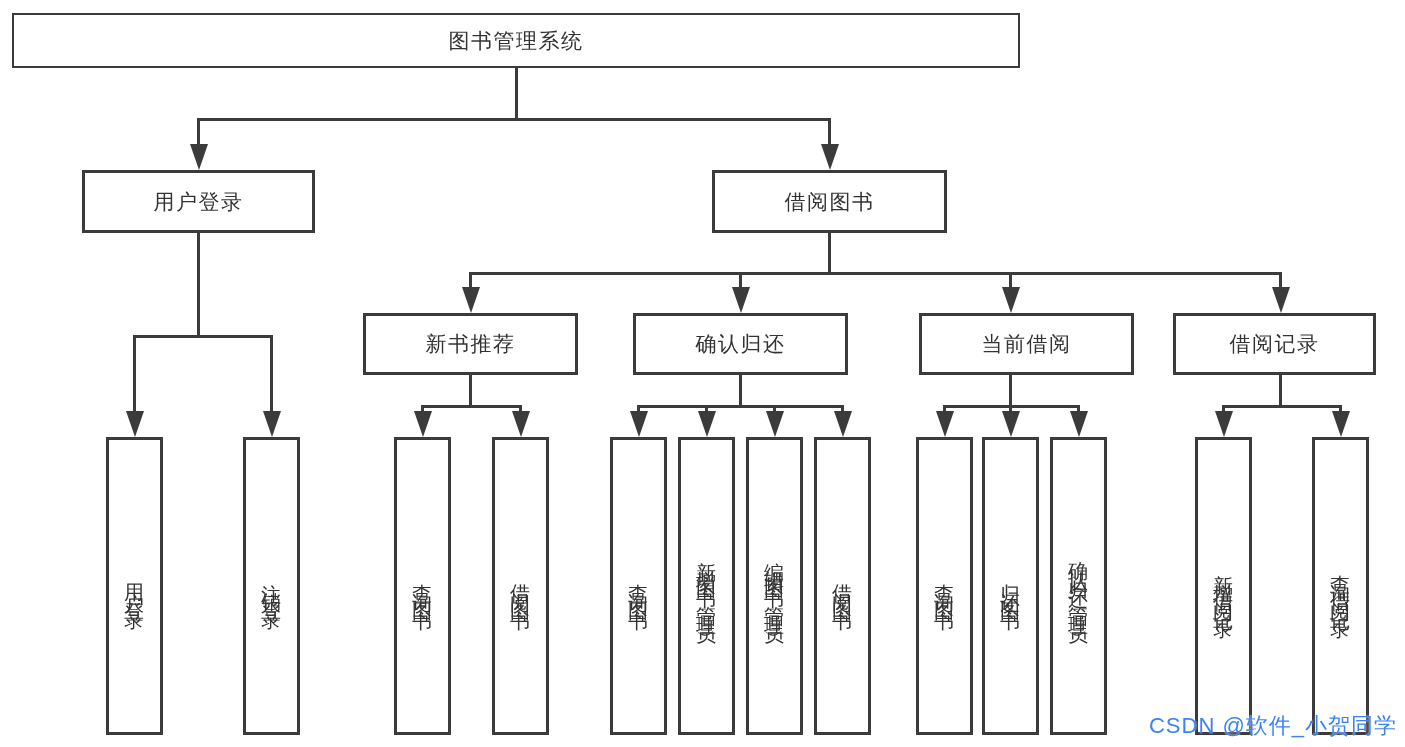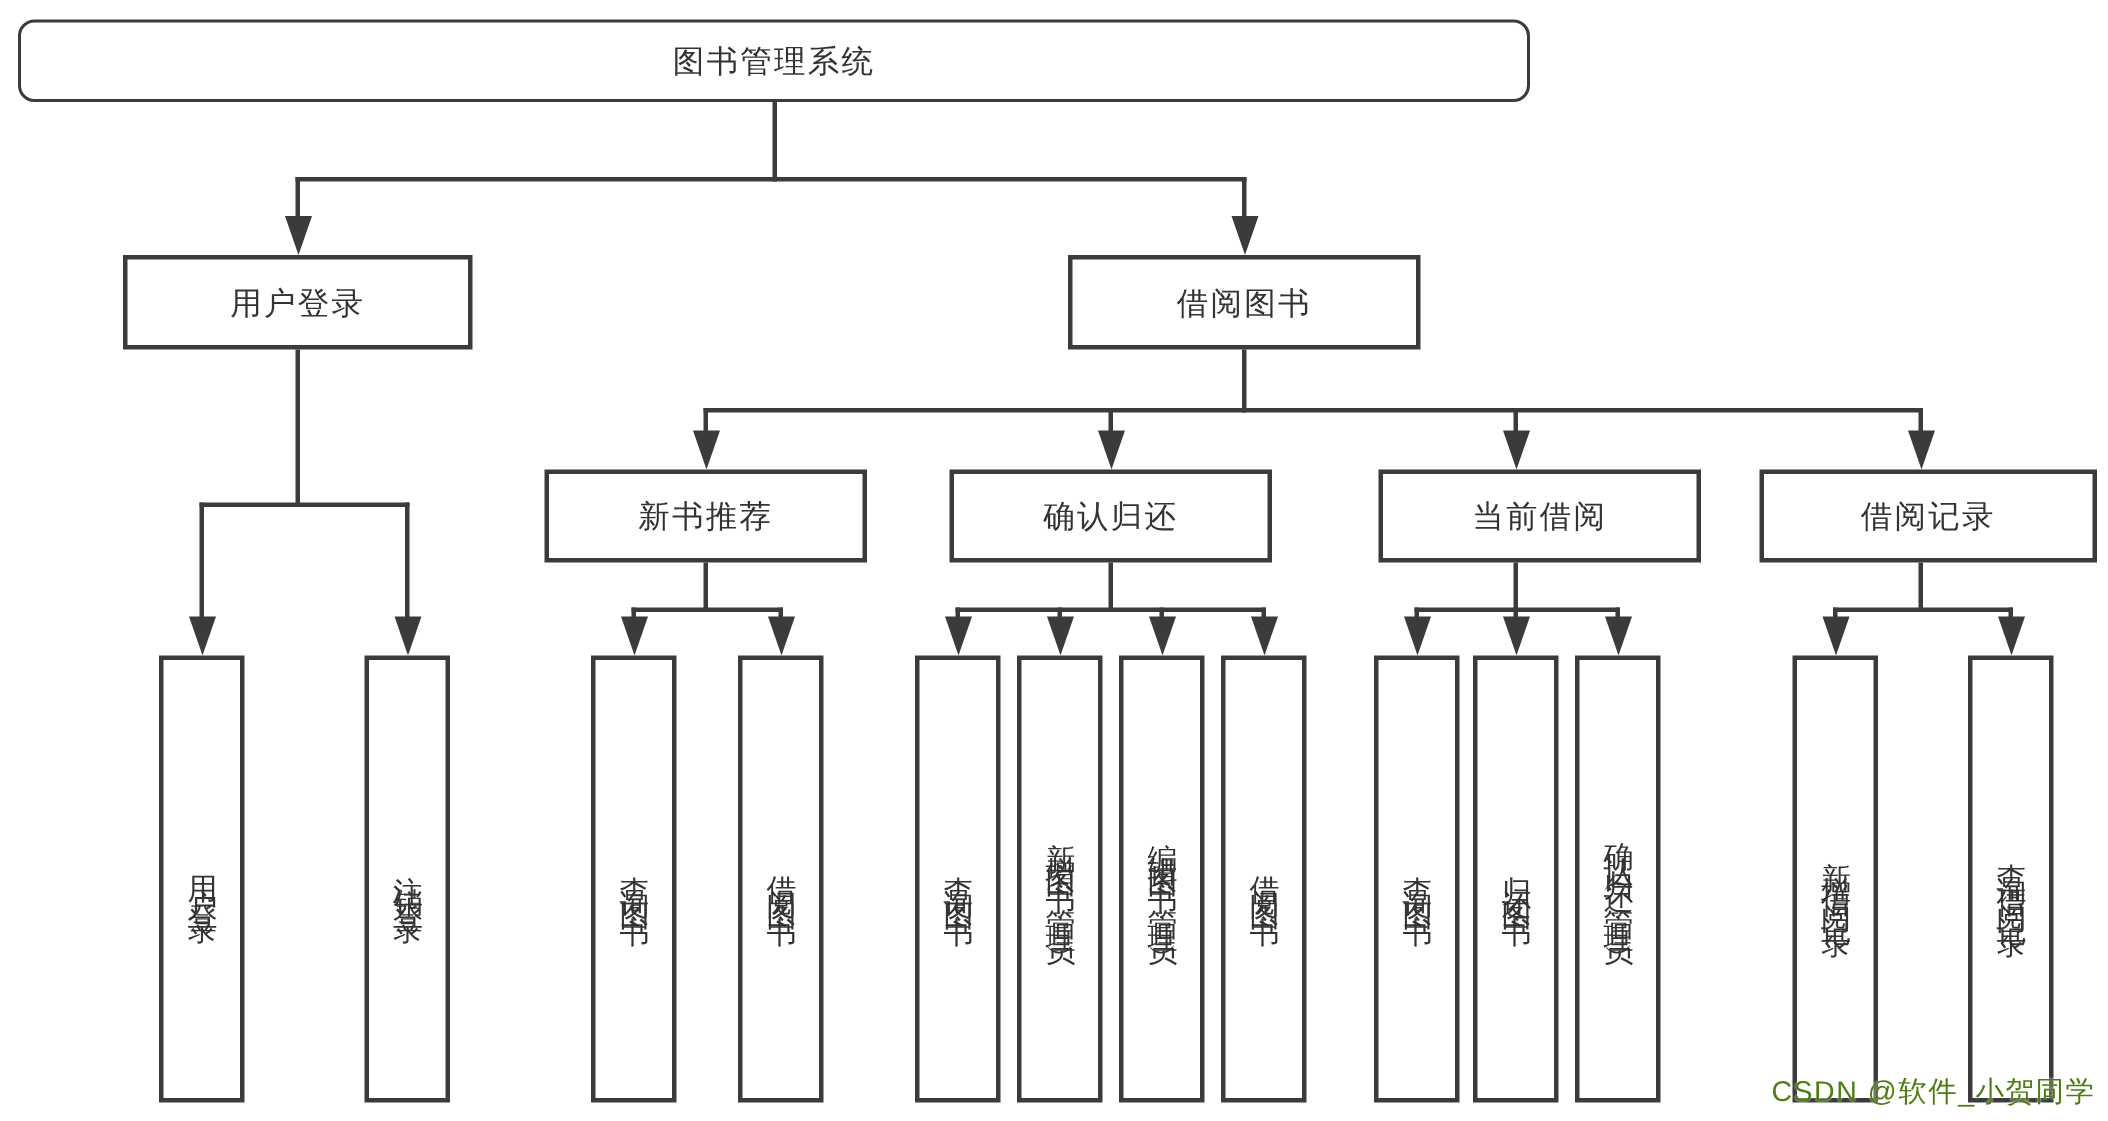--- a/index.html
+++ b/index.html
@@ -23,21 +23,20 @@
     display: flex;
     align-items: center;
     justify-content: center;
     font-size: 21px;
     letter-spacing: 1.5px;
     color: #333333;
     z-index: 2;
   }
   .hbox.title {
     border-width: 2px;
-    border-radius: 11px;
   }
   .vbox {
     position: absolute;
     box-sizing: border-box;
     border: 3px solid #3b3b3b;
     background: #ffffff;
     display: flex;
     align-items: center;
     justify-content: center;
     z-index: 2;
@@ -62,23 +61,23 @@
     height: 0;
     border-left: 9px solid transparent;
     border-right: 9px solid transparent;
     border-top: 26px solid #3b3b3b;
     z-index: 1;
   }
   .watermark {
     position: absolute;
     right: 8px;
     bottom: 6px;
-    font-size: 19px;
+    font-size: 22px;
     letter-spacing: 1px;
-    color: #4d7c0f;
+    color: #3b82f6;
     z-index: 3;
     text-shadow: 0 0 2px #ffffff;
   }
 </style>
 </head>
 <body>
 
 <div class="canvas" id="canvas">
   <div class="watermark">CSDN @软件_小贺同学</div>
 <div class="hbox title" style="left: 12px; top: 13px; width: 1008px; height: 55px;">
@@ -92,21 +91,21 @@
     </div>
     <div class="hbox" style="left: 363px; top: 313px; width: 215px; height: 62px; justify-content: center;">
       <span>新书推荐</span>
     </div>
     <div class="hbox" style="left: 633px; top: 313px; width: 215px; height: 62px;">
       <span>确认归还</span>
     </div>
     <div class="hbox" style="left: 903px; top: 313px; width: 215px; height: 62px; margin-left: 16px;">
       <span>当前借阅</span>
     </div>
-    <div class="hbox" style="left: 1173px; top: 313px; width: 225px; height: 62px;">
+    <div class="hbox" style="left: 1173px; top: 313px; width: 203px; height: 62px;">
       <span>借阅记录</span>
     </div>
     <div class="vbox" style="left: 106px; top: 437px; width: 57px; height: 298px;">
       <span class="vtext">用户登录</span>
     </div>
     <div class="vbox" style="left: 243px; top: 437px; width: 57px; height: 298px;">
       <span class="vtext">注销登录</span>
     </div>
     <div class="vbox" style="left: 394px; top: 437px; width: 57px; height: 298px;">
       <span class="vtext">查询图书</span>

